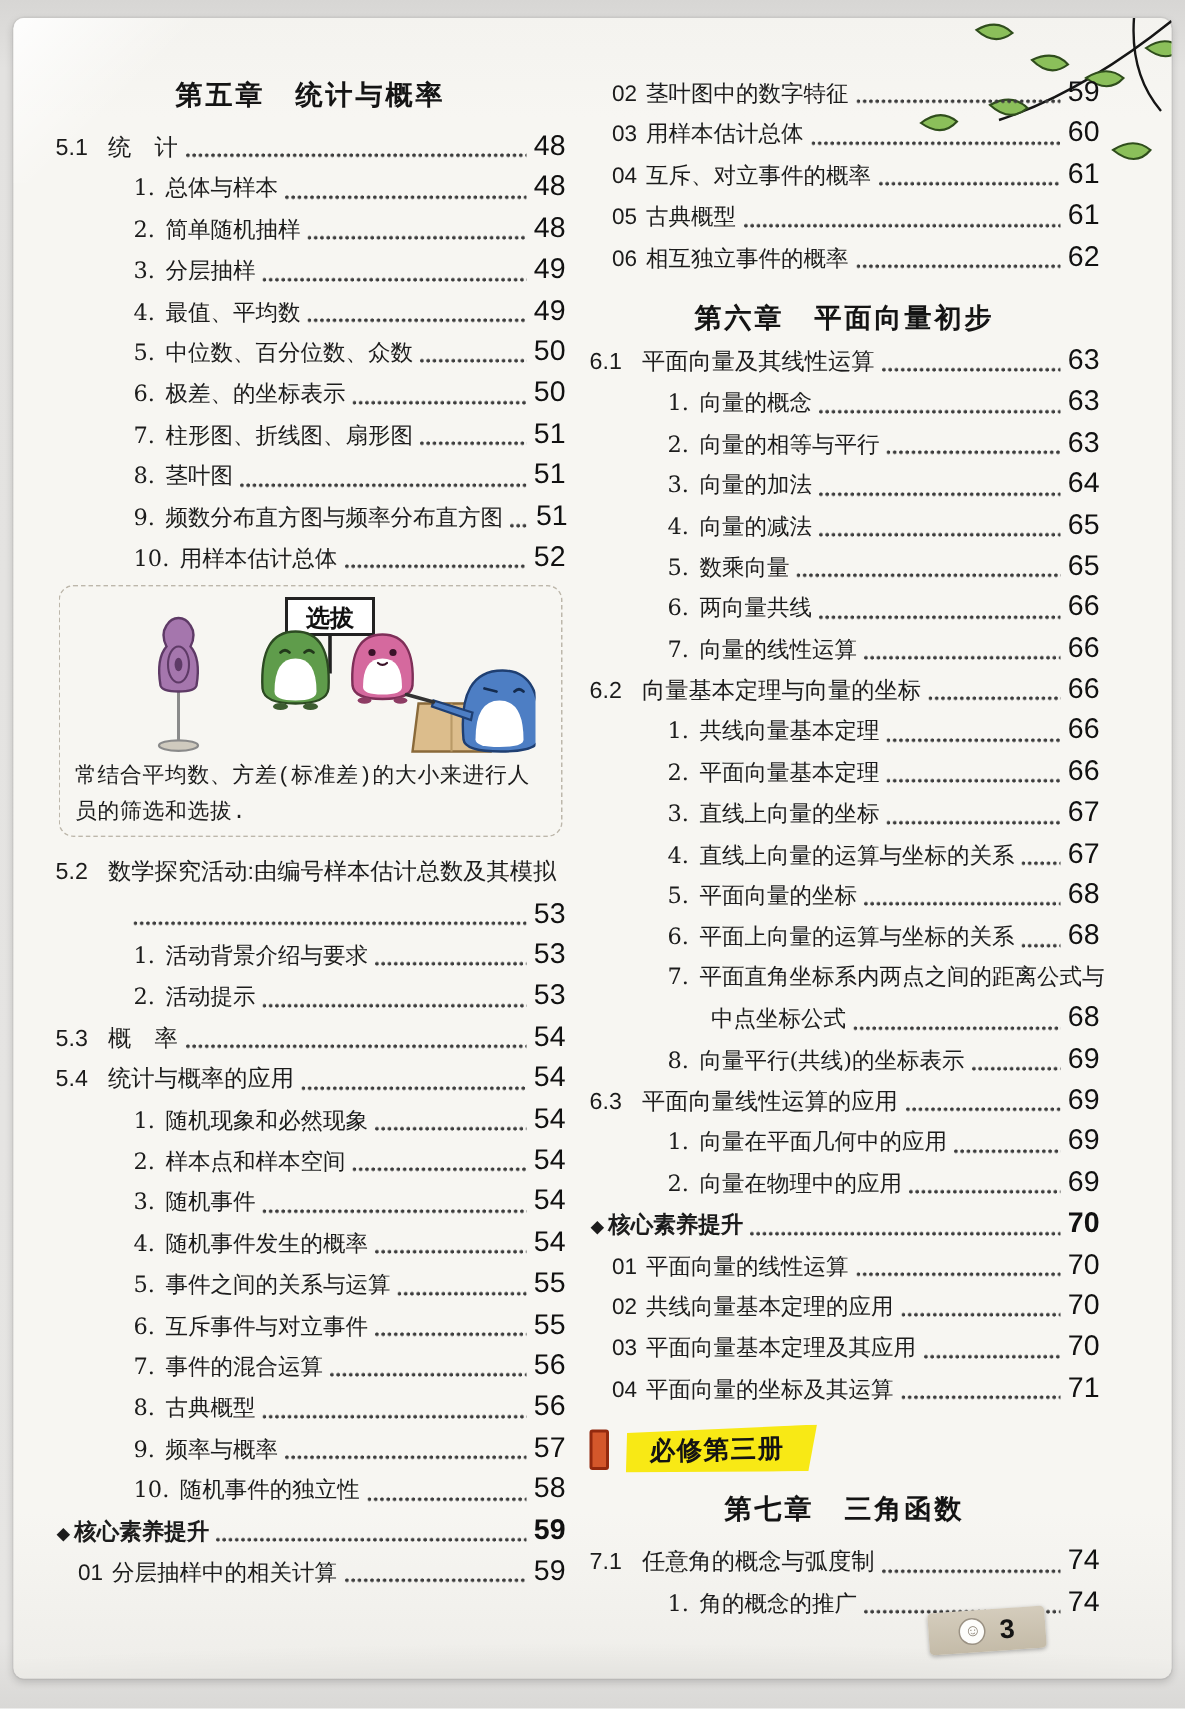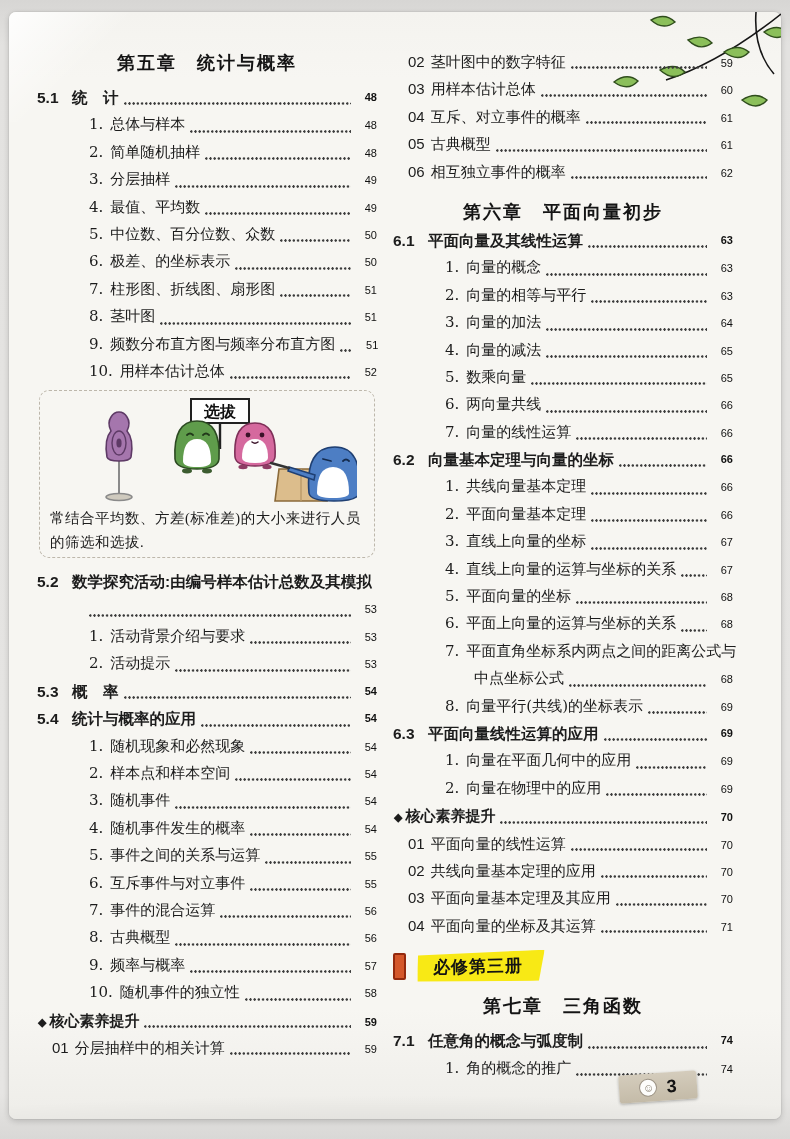--- a/index.html
+++ b/index.html
@@ -37,40 +37,40 @@
   .chapter-heading.ch7{margin-top:10px;margin-bottom:8px;}
 
   .toc-row{display:flex;align-items:baseline;height:27.4px;font-size:15px;line-height:27.4px;color:#1c1c1c;}
   .row-num{margin-right:7px;white-space:pre;}
   .row-label{white-space:nowrap;}
   .leader{
     flex:1;height:3px;margin:0 5px 6px 5px;align-self:flex-end;
     background-image:radial-gradient(circle at 1.3px 1.5px,#3c3c3c 1.05px,transparent 1.4px);
     background-size:4.2px 3px;background-repeat:repeat-x;min-width:12px;
   }
-  .row-page{font-family:"Liberation Sans",sans-serif;font-size:11px;min-width:21px;text-align:right;color:#111;}
-
-  .row-section{font-family:"Liberation Sans",sans-serif;font-weight:700;font-size:15.5px;align-items:flex-end;}
+  .row-page{font-family:"Liberation Sans",sans-serif;font-size:19px;min-width:21px;text-align:right;color:#111;}
+
+  .row-section{font-family:"Liberation Sans",sans-serif;font-weight:400;font-size:15.5px;}
   .row-section .row-num{min-width:28px;}
   .row-sub{font-family:"DejaVu Serif",serif;padding-left:52px;}
   .row-cont-section{padding-left:40px;}
   .row-cont-sub{font-family:"DejaVu Serif",serif;padding-left:74px;}
   .row-core{font-family:"Liberation Sans",sans-serif;font-weight:700;padding-left:1px;}
   .row-core .row-num{font-size:11px;margin-right:3px;}
   .row-coreitem{font-family:"DejaVu Serif",serif;padding-left:15px;}
   .row-coreitem .row-num{margin-right:6px;font-family:"Liberation Sans",sans-serif;}
 
   
   .illus-box{
     border:1.6px dashed #bdb7ab;border-radius:10px;
     margin:5px 2px 10px 2px;height:168px;padding:6px 10px 8px 10px;box-sizing:border-box;
   }
   .illus-art{display:block;margin:0 auto;}
   .illus-caption{
-    font-family:Liberation Serif, serif;font-size:14.5px;line-height:1.62;color:#1c1c1c;
+    font-family:Liberation Mono, monospace;font-size:14.5px;line-height:1.62;color:#1c1c1c;
     margin-top:2px;letter-spacing:0.5px;
   }
 
   
   .banner{display:flex;align-items:center;gap:11px;height:34px;margin:10px 0 2px 0;}
   .banner-block{width:13px;height:27px;background:#d4572b;border:2px solid #93290e;border-radius:2px;box-sizing:border-box;}
   .banner-ribbon{
     background:#f8e915;color:#131313;font-weight:700;font-size:17px;letter-spacing:1px;
     font-family:"Liberation Sans",sans-serif;
     padding:4px 22px 4px 16px;transform:rotate(-1.2deg);

